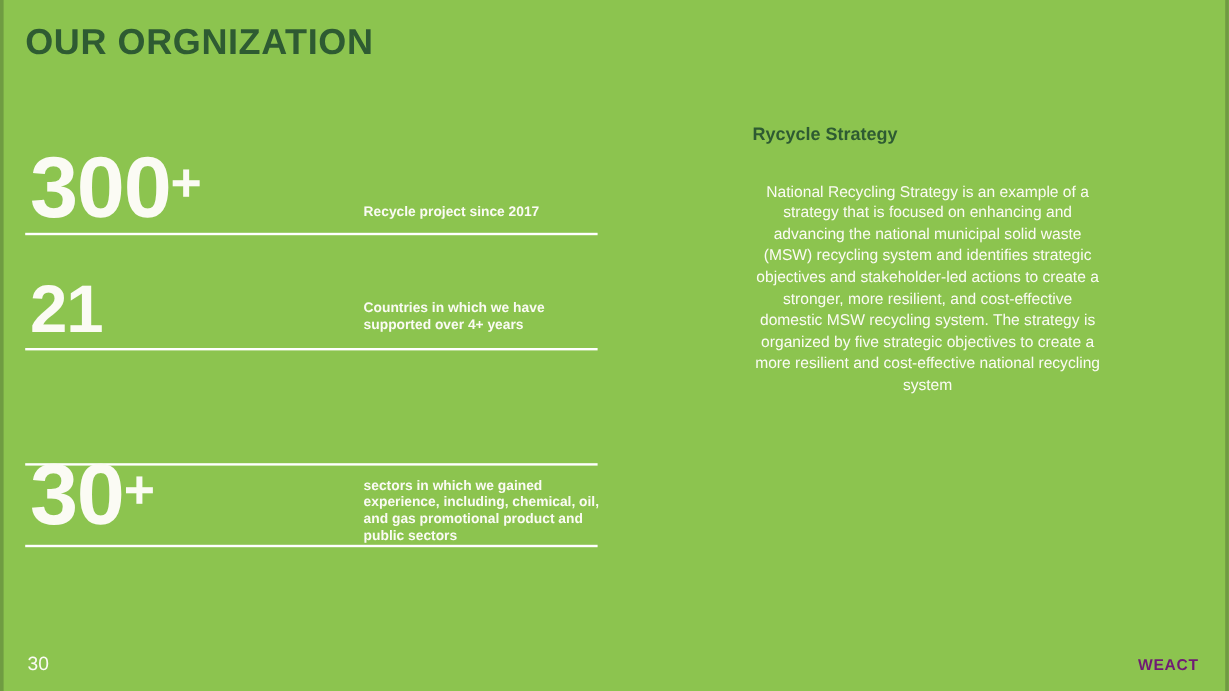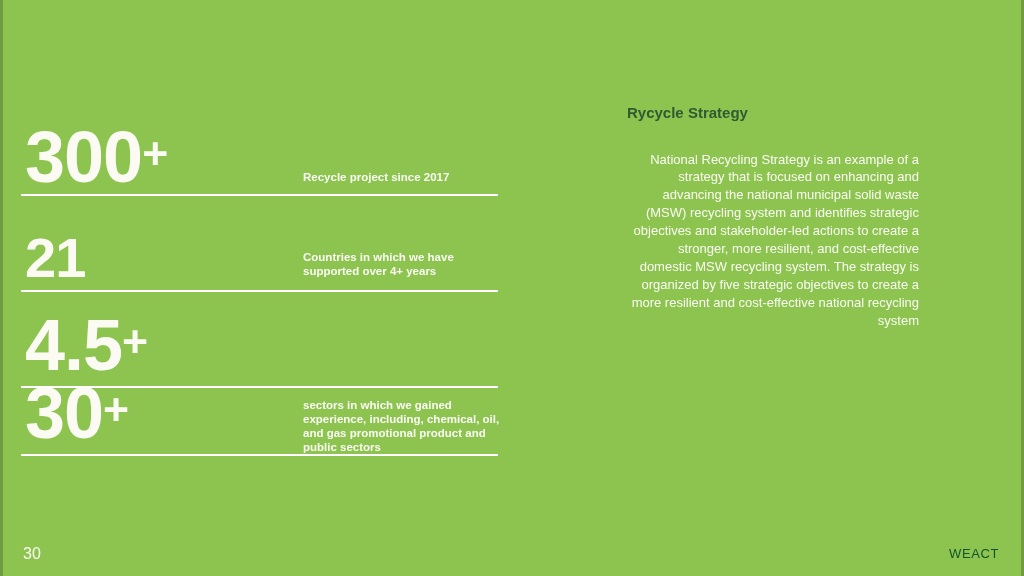--- a/index.html
+++ b/index.html
@@ -107,63 +107,63 @@
     font-weight: bold;
     color: #2e5b32;
     line-height: 1.3;
     margin: 0 0 28px 0;
   }
   .strategy-body {
     font-size: 13px;
     color: #fbfbf4;
     line-height: 1.38;
     margin: 0;
-    text-align: right;
+    text-align: center;
   }
 
   
   .page-number {
     position: absolute;
     left: 20px;
     bottom: 14px;
     color: #fbfbf4;
     font-size: 16px;
     line-height: 1;
   }
   .brand-mark {
     position: absolute;
     right: 22px;
     bottom: 16px;
-    color: #14532d;
+    color: #701a75;
     font-size: 13px;
-    font-weight: normal;
+    font-weight: bold;
     letter-spacing: 0.6px;
     line-height: 1;
   }
 </style>
 </head>
 <body>
 
 <div class="slide">
 
+  <div class="slide-title">OUR ORGNIZATION</div>
 
   <div class="stats">
 
     <div class="stat-row r1">
       <div class="stat-value"><span>300</span><span class="plus">+</span></div>
       <div class="stat-label">Recycle project since 2017</div>
     </div>
 
     <div class="stat-row r2">
       <div class="stat-value"><span>21</span><span class="plus"></span></div>
       <div class="stat-label">Countries in which we have supported over 4+ years</div>
     </div>
 
     <div class="stat-row r3">
-      <div class="stat-value"><span>4.5</span><span class="plus">+</span></div>
     </div>
 
     <div class="stat-row r4">
       <div class="stat-value"><span>30</span><span class="plus">+</span></div>
       <div class="stat-label">sectors in which we gained experience, including, chemical, oil, and gas promotional product and public sectors</div>
     </div>
 
   </div>
 
   <div class="strategy">

